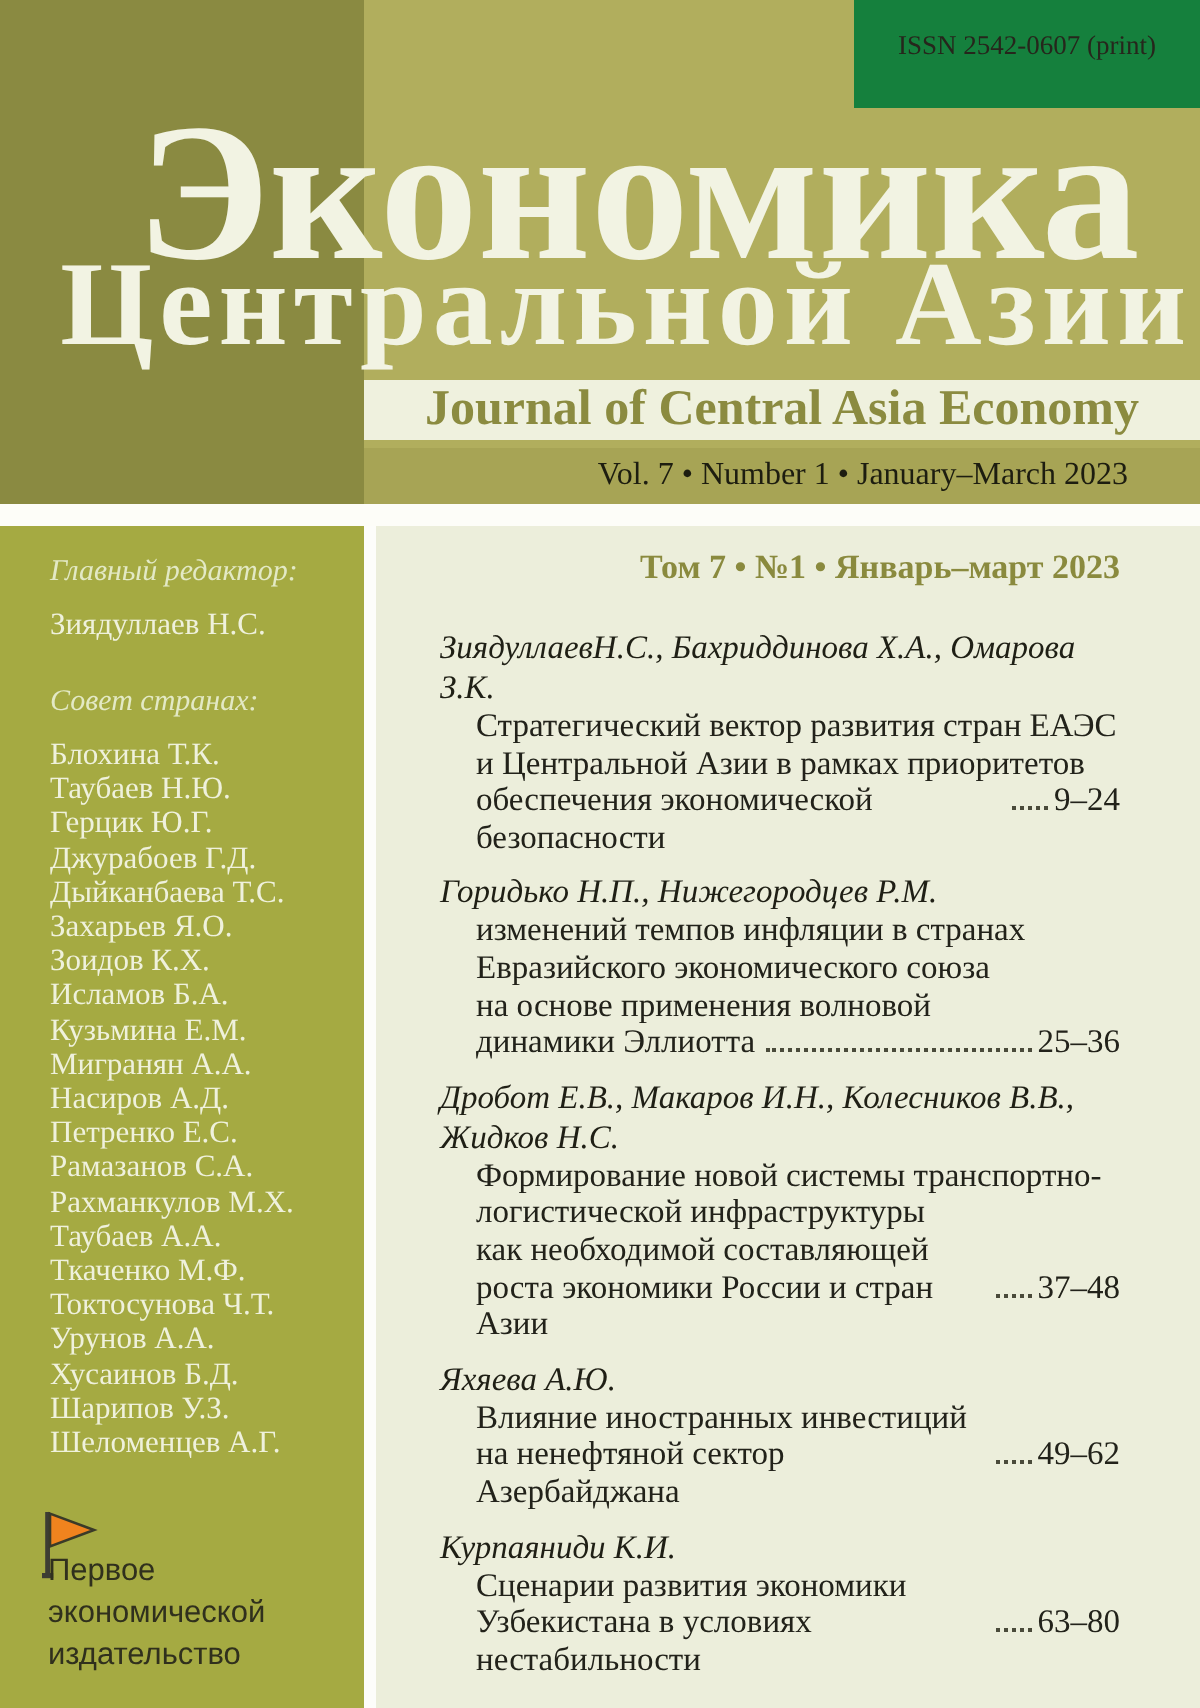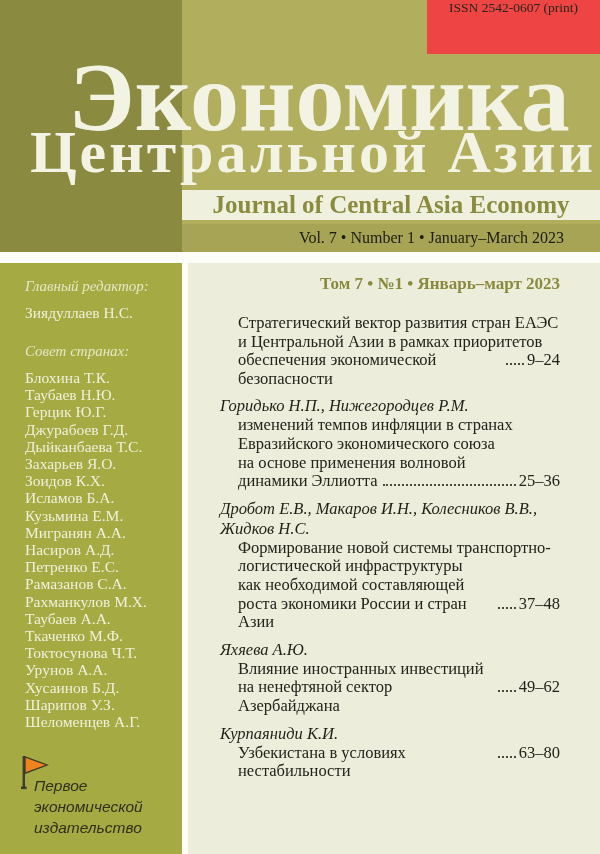--- a/index.html
+++ b/index.html
@@ -5,22 +5,22 @@
   html,body{margin:0;padding:0;}
   .page{
     position:relative;width:600px;height:854px;overflow:hidden;
     background:#fdfdf8;
     font-family:"Liberation Serif","DejaVu Serif",serif;
   }
   
   .banner{position:absolute;left:0;top:0;width:600px;height:252px;background:#b1ae5d;}
   .dark-strip{position:absolute;left:0;top:0;width:182px;height:252px;background:#8a8a41;}
   .issn-box{
-    position:absolute;right:0;top:0;width:173px;height:54px;background:#ef4444;
-    display:flex;align-items:flex-start;justify-content:center;box-sizing:border-box;padding-bottom:8px;
+    position:absolute;right:0;top:0;width:173px;height:54px;background:#15803d;
+    display:flex;align-items:center;justify-content:center;box-sizing:border-box;padding-bottom:8px;
   }
   .issn-box span{font-size:13.5px;color:#26261c;}
   .title-ru-1{
     position:absolute;top:48px;left:0;width:100%;text-align:center;box-sizing:border-box;padding-left:38px;
     font-weight:bold;font-size:98px;line-height:1;letter-spacing:0px;color:#f2f3e3;white-space:nowrap;
   }
   .title-ru-2{
     position:absolute;top:122px;left:0;width:100%;text-align:center;box-sizing:border-box;padding-left:26px;
     font-weight:bold;font-size:60px;line-height:1;letter-spacing:3px;color:#f2f3e3;white-space:nowrap;
   }
@@ -40,23 +40,23 @@
     width:182px;min-width:182px;background:#a5aa42;box-sizing:border-box;
     padding:14px 24px 0 25px;position:relative;color:#eff1dc;
   }
   .side-label{font-style:italic;font-size:15px;line-height:18px;color:#e3e9c5;margin:0 0 9px 0;}
   .editor-name{font-size:15.5px;line-height:18px;margin:0;}
   .board-label{margin-top:20px;}
   .board-name{font-size:15.5px;line-height:17.2px;white-space:nowrap;}
   .logo{position:absolute;left:20px;bottom:16px;}
   .logo svg{display:block;}
   .pub-text{
-    margin-left:14px;margin-top:-16px;
+    margin-left:4px;margin-top:-16px;
     font-family:"Liberation Sans","DejaVu Sans",sans-serif;
-    font-size:15.5px;line-height:21px;color:#30301d;font-style:italic;
+    font-size:15.5px;line-height:21px;color:#30301d;
   }
   .gutter{width:6px;background:#fdfdfa;}
   .content{
     flex:1;background:#eceedb;box-sizing:border-box;
     padding:11px 40px 0 32px;color:#22221a;
   }
   .vol-ru{
     text-align:right;font-weight:bold;font-size:17px;line-height:20px;
     color:#8a8a3e;margin:0 0 20px 0;white-space:nowrap;
   }
@@ -126,20 +126,21 @@
         </div>
       </div>
     </div>
 
     <div class="gutter"></div>
 
     <div class="content">
       <div class="vol-ru">Том 7 • №1 • Январь–март 2023</div>
       <div>
           <div class="entry">
+            <div class="authors">ЗиядуллаевН.С., Бахриддинова Х.А., Омарова З.К.</div>
             <div class="title-line">Стратегический вектор развития стран ЕАЭС</div>
             <div class="title-line">и Центральной Азии в рамках приоритетов</div>
             <div class="last-line">
               <span class="t">обеспечения экономической безопасности</span>
               <span class="dots"></span>
               <span class="pages">9–24</span>
             </div>
           </div>
           <div class="entry">
             <div class="authors">Горидько Н.П., Нижегородцев Р.М.</div>
@@ -168,20 +169,21 @@
             <div class="authors">Яхяева А.Ю.</div>
             <div class="title-line">Влияние иностранных инвестиций</div>
             <div class="last-line">
               <span class="t">на ненефтяной сектор Азербайджана</span>
               <span class="dots"></span>
               <span class="pages">49–62</span>
             </div>
           </div>
           <div class="entry">
             <div class="authors">Курпаяниди К.И.</div>
+            <div class="title-line">Сценарии развития экономики</div>
             <div class="last-line">
               <span class="t">Узбекистана в условиях нестабильности</span>
               <span class="dots"></span>
               <span class="pages">63–80</span>
             </div>
           </div>
         </div>
     </div>
 
   </div>

